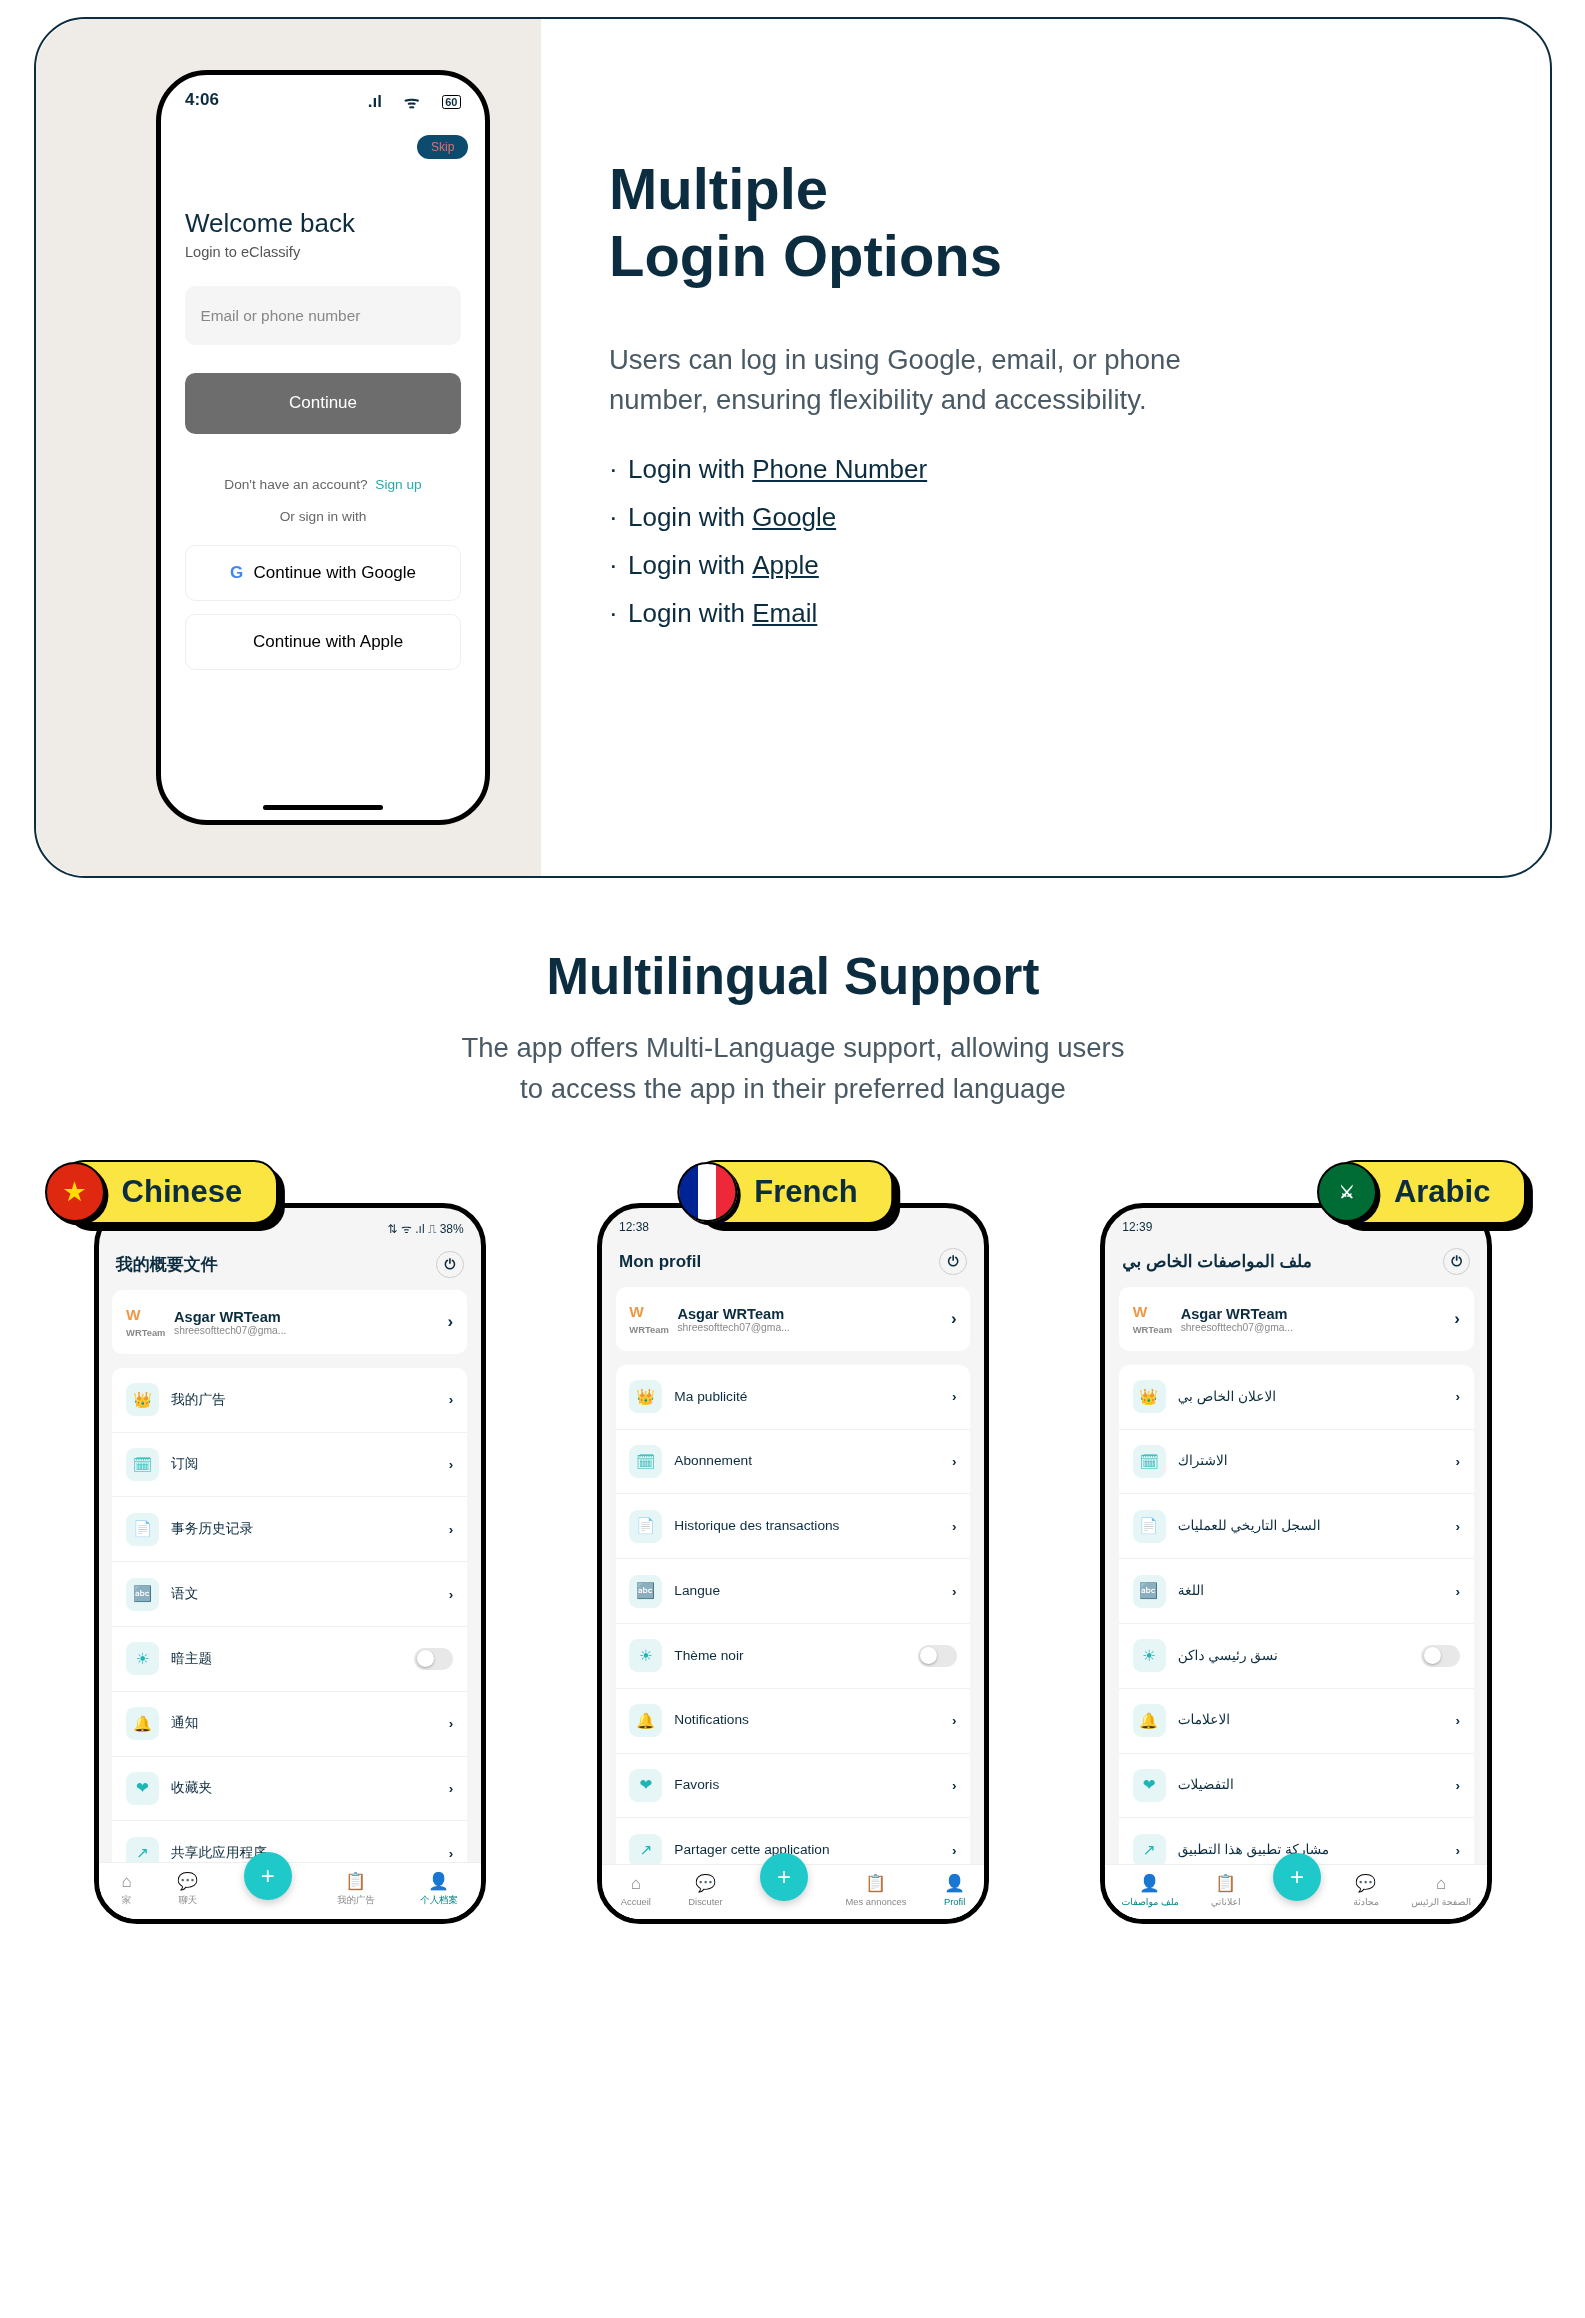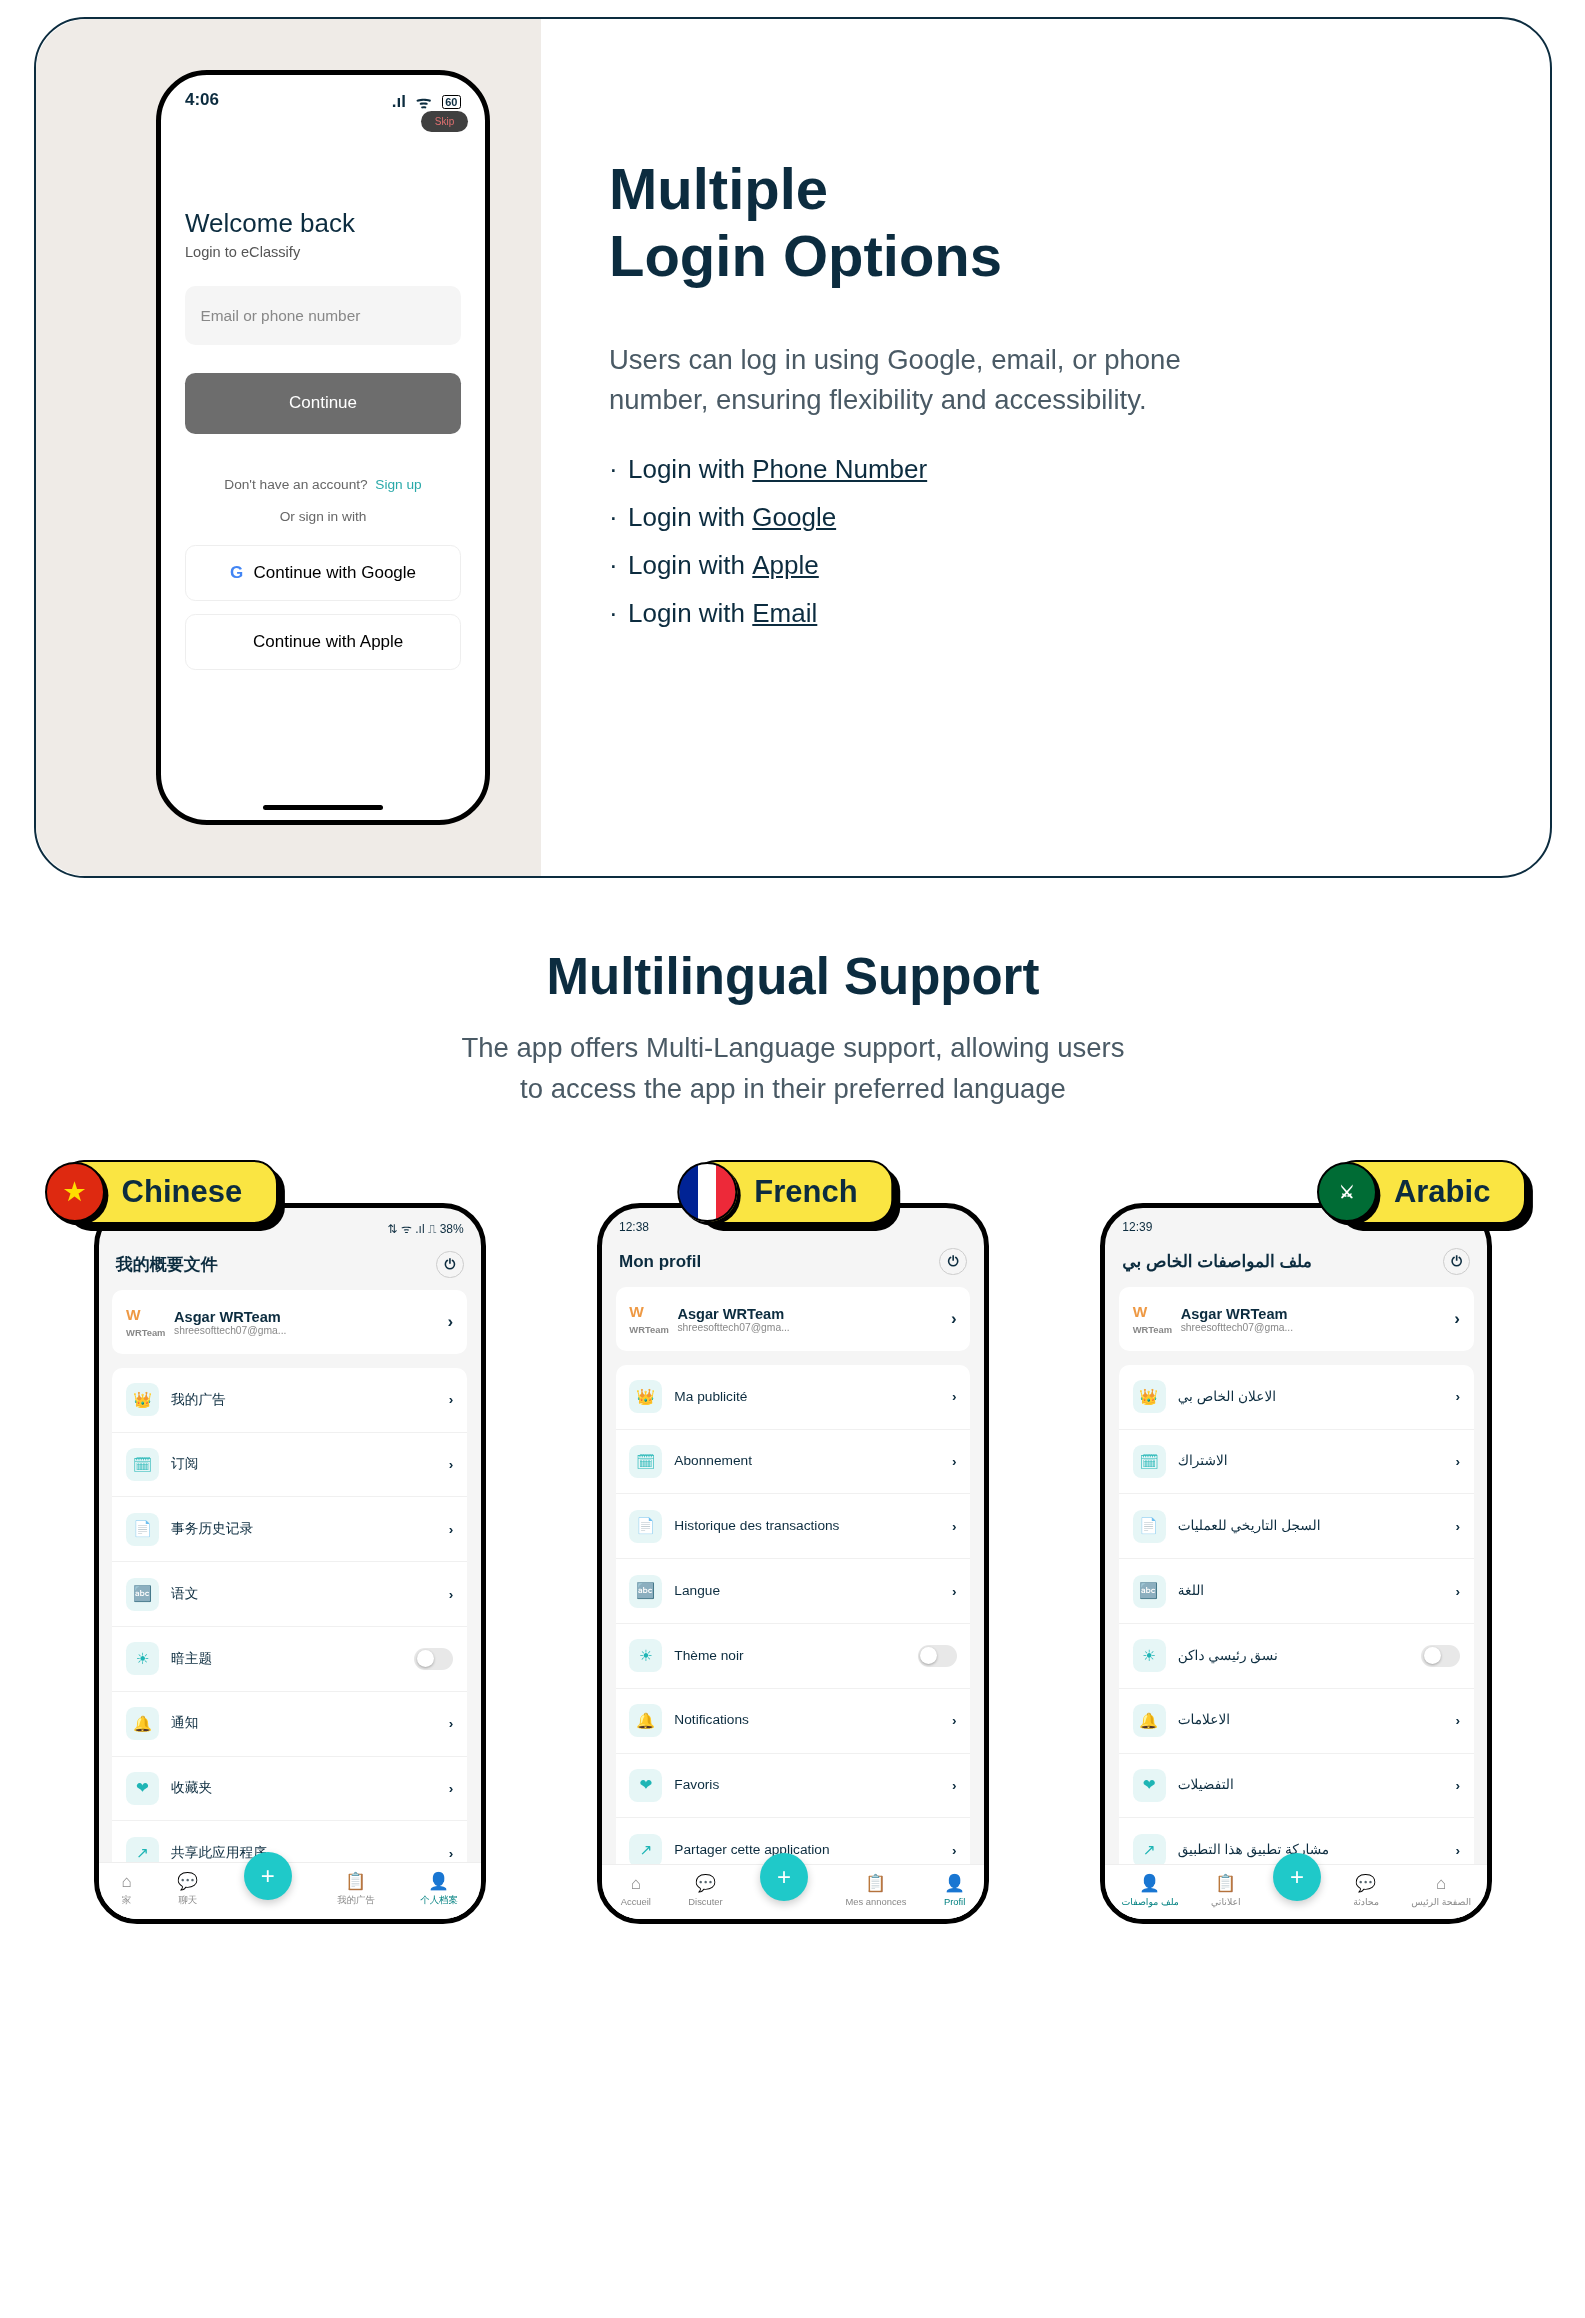--- a/index.html
+++ b/index.html
@@ -6,22 +6,22 @@
 body { font-family: -apple-system, BlinkMacSystemFont, 'Segoe UI', Arial, sans-serif; background: #fff; color: #0c2c3f; width: 1586px; padding: 0 34px; }
 
 
 .section1 { border: 2.6px solid #0c2c3f; border-radius: 51px; margin: 17px 0 69px; display: flex; gap: 34px; padding: 0; overflow: hidden; }
 .section1-left { background: #efebe7; border-radius: 51px 0 0 51px; padding: 51px 51px 51px 120px; flex: 0 0 auto; }
 .section1-right { padding: 137px 69px 69px 34px; flex: 1; }
 
 
 .phone { width: 334px; height: 755px; background: #fff; border: 5.1px solid #000; border-radius: 51px; position: relative; overflow: hidden; }
 .statusbar { display: flex; justify-content: space-between; padding: 15.4px 24px 8.6px; font-size: 17px; font-weight: 600; }
-.statusbar-right { display: flex; gap: 10px; align-items: center; }
-.skip-pill { position: absolute; top: 36px; right: 17px; background: #404040; color: #e07070; padding: 5.1px 13.7px; border-radius: 13.7px; font-size: 10px; }
+.statusbar-right { display: flex; gap: 22px; align-items: center; }
+.skip-pill { position: absolute; top: 60px; right: 17px; background: #0c4a6e; color: #e07070; padding: 5.1px 13.7px; border-radius: 13.7px; font-size: 12px; }
 .login-body { padding: 86px 24px 0; }
 .welcome-title { font-size: 26px; font-weight: 500; margin-bottom: 5.1px; }
 .welcome-sub { font-size: 14.6px; color: #555; margin-bottom: 26px; }
 .input-field { width: 100%; border: none; background: #f5f5f5; border-radius: 10.3px; padding: 20.6px 15.4px; font-size: 15.4px; margin-bottom: 27.5px; color: #888; }
 .continue-btn { width: 100%; background: #6d6d6d; color: #fff; border: none; border-radius: 10.3px; padding: 20.6px; font-size: 17px; margin-bottom: 43px; }
 .no-account { text-align: center; font-size: 13.7px; color: #666; margin-bottom: 17px; }
 .signup-link { color: #2aa9a9; }
 .signin-with { text-align: center; font-size: 13.7px; color: #666; margin-bottom: 20.6px; }
 .oauth-btn { width: 100%; background: #fff; border: 0.9px solid #eee; border-radius: 10.3px; padding: 17px; font-size: 17px; margin-bottom: 13.7px; display: flex; justify-content: center; align-items: center; gap: 10.3px; }
 .home-indicator { position: absolute; bottom: 10.3px; left: 50%; transform: translateX(-50%); width: 120px; height: 4.3px; background: #000; border-radius: 2.6px; }

